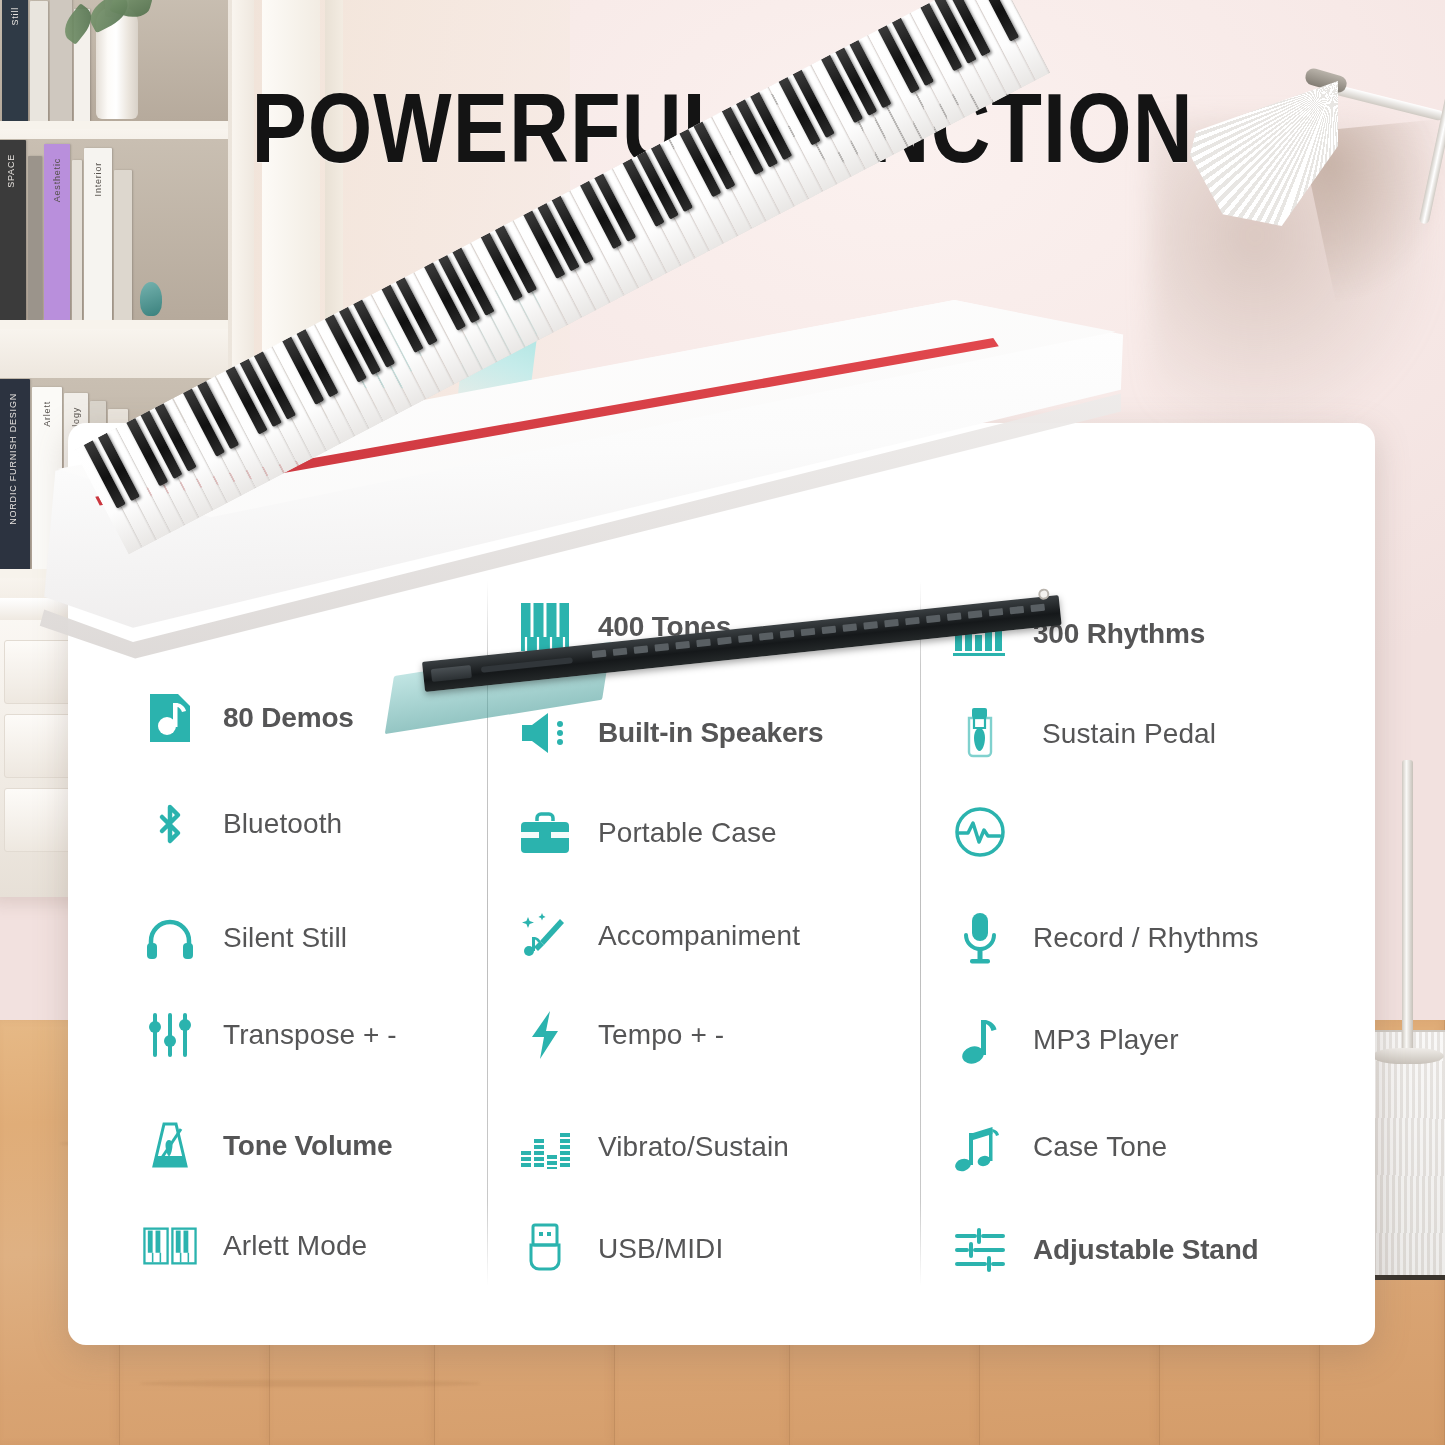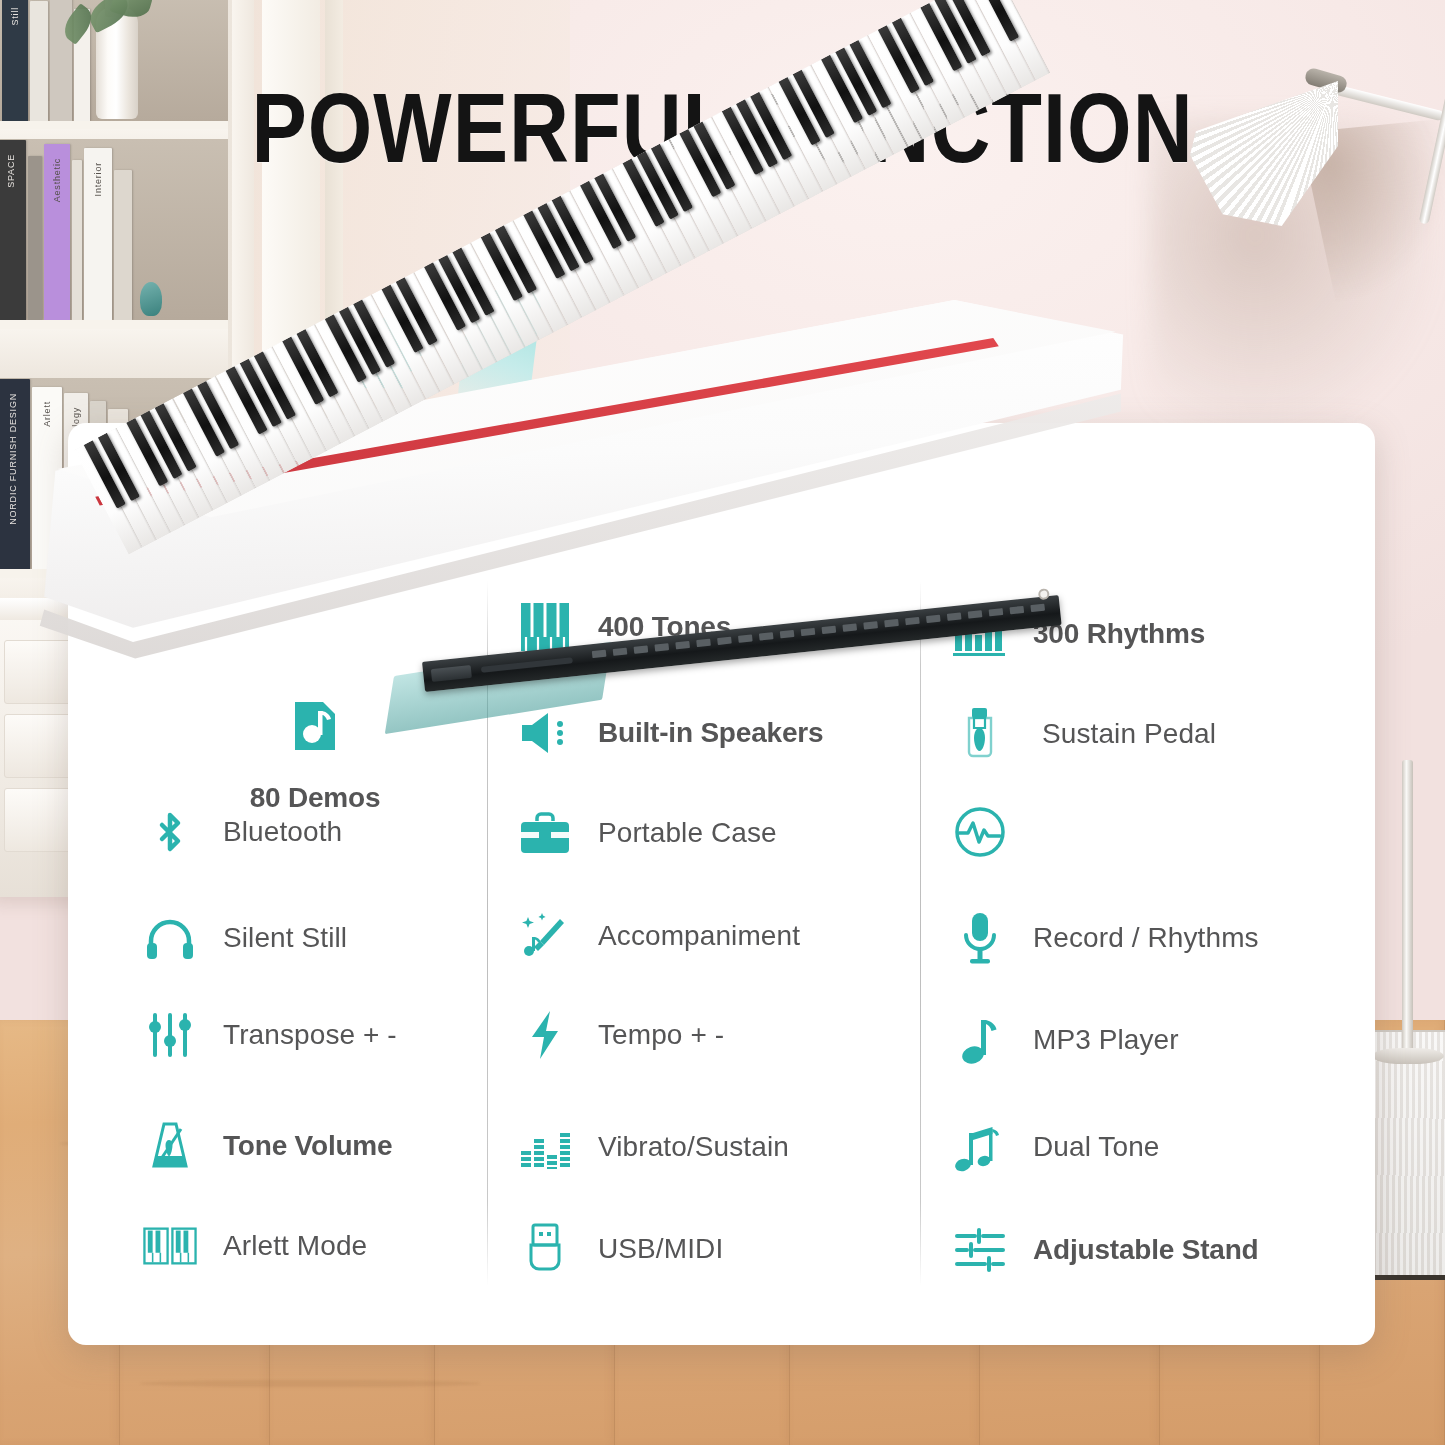--- a/index.html
+++ b/index.html
@@ -459,32 +459,32 @@
   <div class="fan-arc"></div>
   <div class="fan-arc2"></div>
   <div class="fan-blade"></div>
 </div>
 
 <div class="card"></div>
 <div class="card-clip">
   <div class="divider div1"></div>
   <div class="divider div2"></div>
   <div class="col col1">
-      <div class="feat" style="top: 274px; flex-direction: column;">
+      <div class="feat" style="top: 266px;">
         <div class="ficon">
           <svg width="44" height="52" viewBox="0 0 44 52">
             <path d="M2 2h28l12 12v36H2z" fill="#2BB3AE"></path>
             <circle cx="19" cy="34" r="9" fill="#fff"></circle>
             <rect x="25" y="11" width="4.5" height="24" fill="#fff"></rect>
             <path d="M29 11c5 1 8 4 9 8l-4 1c-1-3-3-5-5-5z" fill="#fff"></path>
           </svg>
         </div>
         <div class="flabel bold">80 Demos</div>
       </div>
-      <div class="feat" style="top: 380px; text-align: right;">
+      <div class="feat" style="top: 372px; text-align: right;">
         <div class="ficon">
           <svg width="40" height="54" viewBox="0 0 40 54">
             <path d="M12 14 28 30 20 38V4l8 8L12 28" fill="none" stroke="#2BB3AE" stroke-width="4.5" stroke-linejoin="round" stroke-linecap="round" transform="translate(0,6)"></path>
           </svg>
         </div>
         <div class="flabel">Bluetooth</div>
       </div>
       <div class="feat" style="top: 486px;">
         <div class="ficon">
           <svg width="50" height="42" viewBox="0 0 50 42">
@@ -720,21 +720,21 @@
         <div class="ficon">
           <svg width="52" height="52" viewBox="0 0 52 52">
             <ellipse cx="9" cy="44" rx="8" ry="6" transform="rotate(-18 9 44)" fill="#2BB3AE"></ellipse>
             <rect x="15" y="12" width="4" height="32" fill="#2BB3AE"></rect>
             <ellipse cx="30" cy="40" rx="6.5" ry="5" transform="rotate(-18 30 40)" fill="#2BB3AE"></ellipse>
             <rect x="35" y="8" width="3.5" height="32" fill="#2BB3AE"></rect>
             <path d="M19 12 38.5 6v7L19 19z" fill="#2BB3AE"></path>
             <path d="M38.5 8c4 1 6 3 6.5 6l-3 1c-.5-2-1.8-3.4-3.5-4z" fill="#2BB3AE"></path>
           </svg>
         </div>
-        <div class="flabel">Dual Tone</div>
+        <div class="flabel">Case Tone</div>
       </div>
       <div class="feat" style="top: 798px;">
         <div class="ficon">
           <svg width="54" height="46" viewBox="0 0 54 46">
             <g stroke="#2BB3AE" stroke-width="4" stroke-linecap="round">
               <line x1="4" y1="9" x2="22" y2="9"></line>
               <line x1="30" y1="9" x2="50" y2="9"></line>
               <line x1="4" y1="23" x2="14" y2="23"></line>
               <line x1="22" y1="23" x2="50" y2="23"></line>
               <line x1="4" y1="37" x2="32" y2="37"></line>

